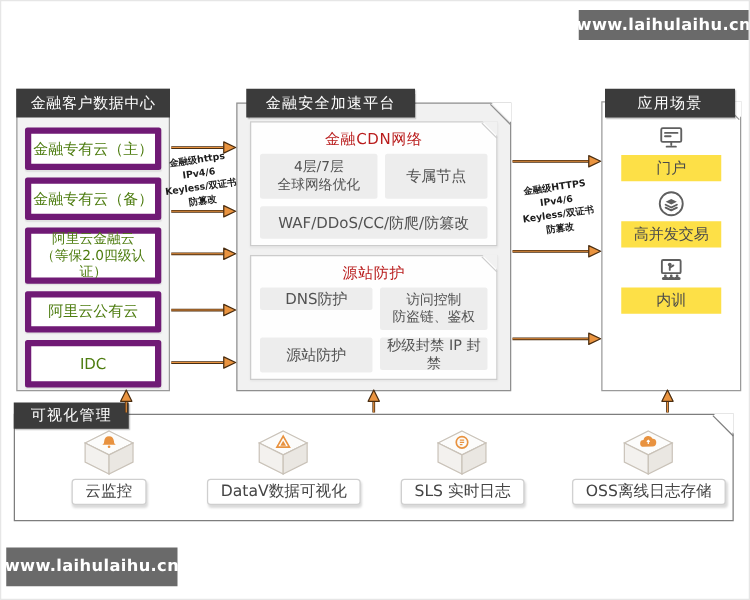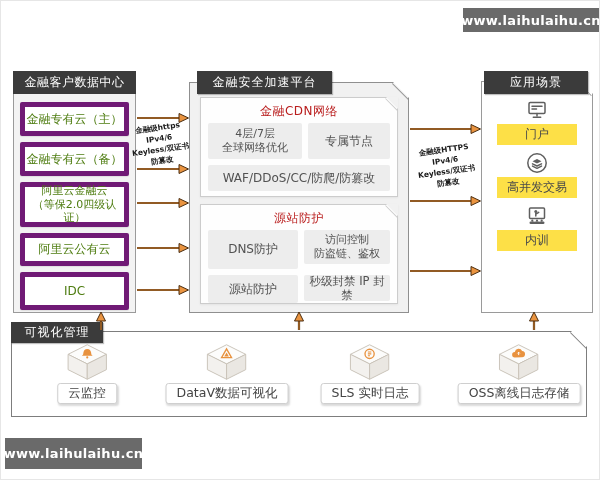--- a/index.html
+++ b/index.html
@@ -44,21 +44,21 @@
     box-sizing:border-box;--de:12px;--behind:#f1f1f1;--edge:#ccc;box-shadow:0 1px 2px rgba(0,0,0,.06);}
   #sub-cdn{top:14px}#sub-mgmt{top:121px}
   .sub-title{height:20px;padding-top:5px;text-align:center;font-size:12px;color:#b91c1c;letter-spacing:.5px;}
   .crow{display:flex;gap:6px;margin:0 7px;}
   .crow.mt{margin-top:6px;}
   .cbox{background:#ededed;color:#525252;display:flex;align-items:center;justify-content:center;
     text-align:center;border-radius:2px;white-space:pre-line;line-height:1.25;}
   .b-wide{flex:1.15;height:36px;font-size:11px;}
   .b-node{flex:1;height:36px;font-size:12px;}
   .b-full{flex:1;height:26px;font-size:12px;}
-  .b-dns{flex:1.05;height:39px;font-size:12px;}
+  .b-dns{flex:1.05;height:18px;font-size:12px;}
   .b-acc{flex:1;height:34px;font-size:11px;}
   .b-half{flex:1.05;height:28px;font-size:12px;}
   .b-ban{flex:1;height:26px;font-size:11.5px;}
 
   
   .right-panel{position:absolute;left:480px;top:80px;width:112px;height:232px;background:#fff;
     border:1px solid #9a9a9a;box-sizing:border-box;--de:13px;--behind:#fff;--edge:#9a9a9a;}
   .right-panel .rp-header{left:2px;top:-11px;width:104px;height:23px;}
   .rp-body{padding-top:16px;display:flex;flex-direction:column;align-items:center;}
   .rp-item{display:flex;flex-direction:column;align-items:center;margin-bottom:6px;}

